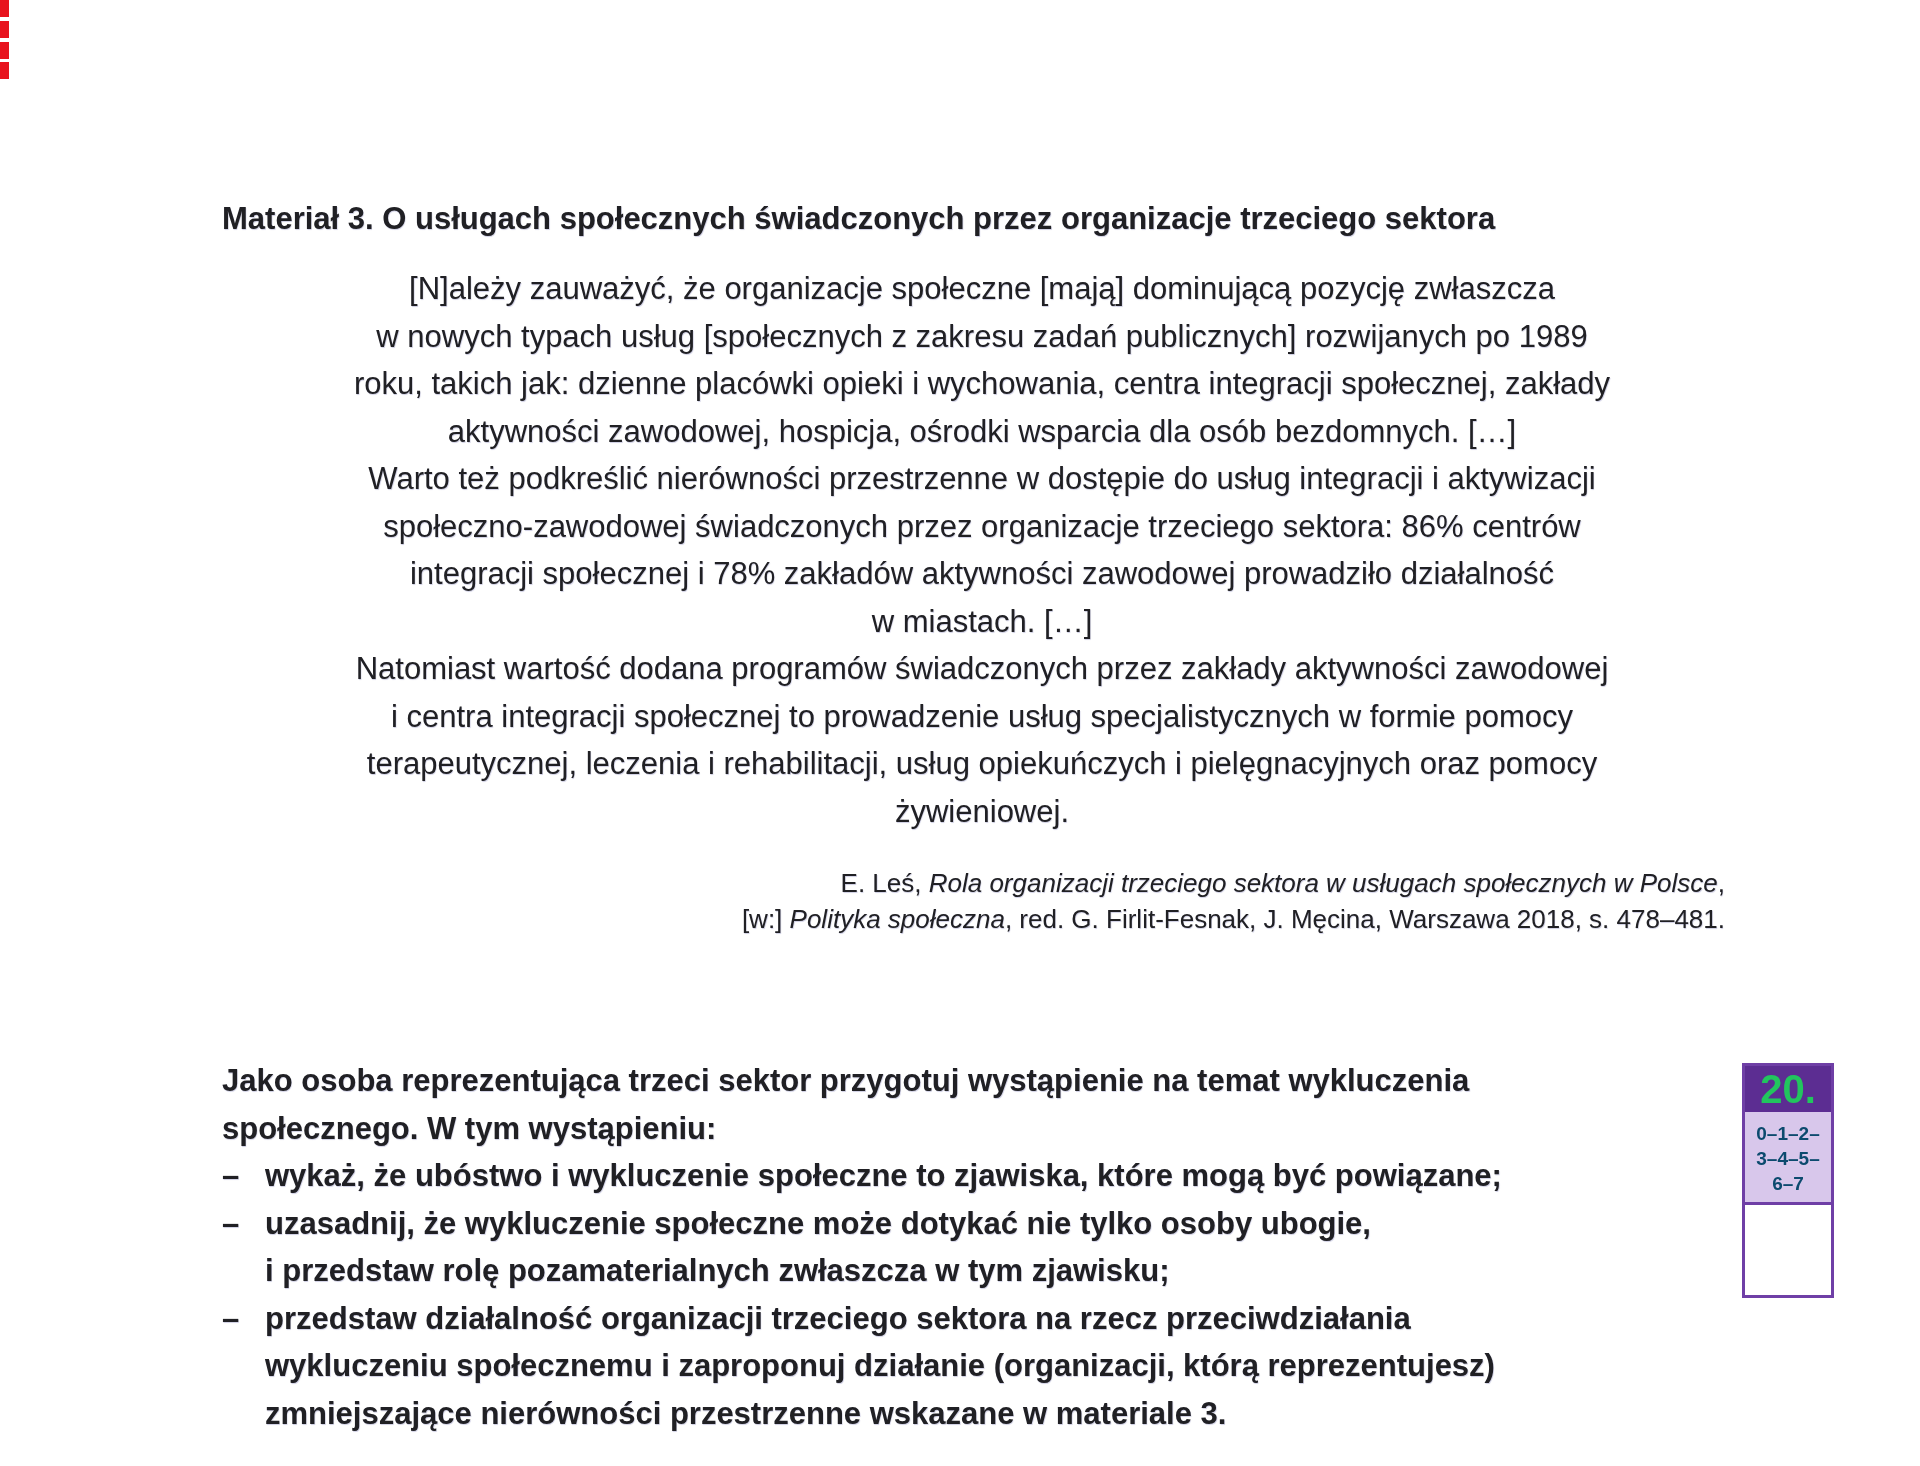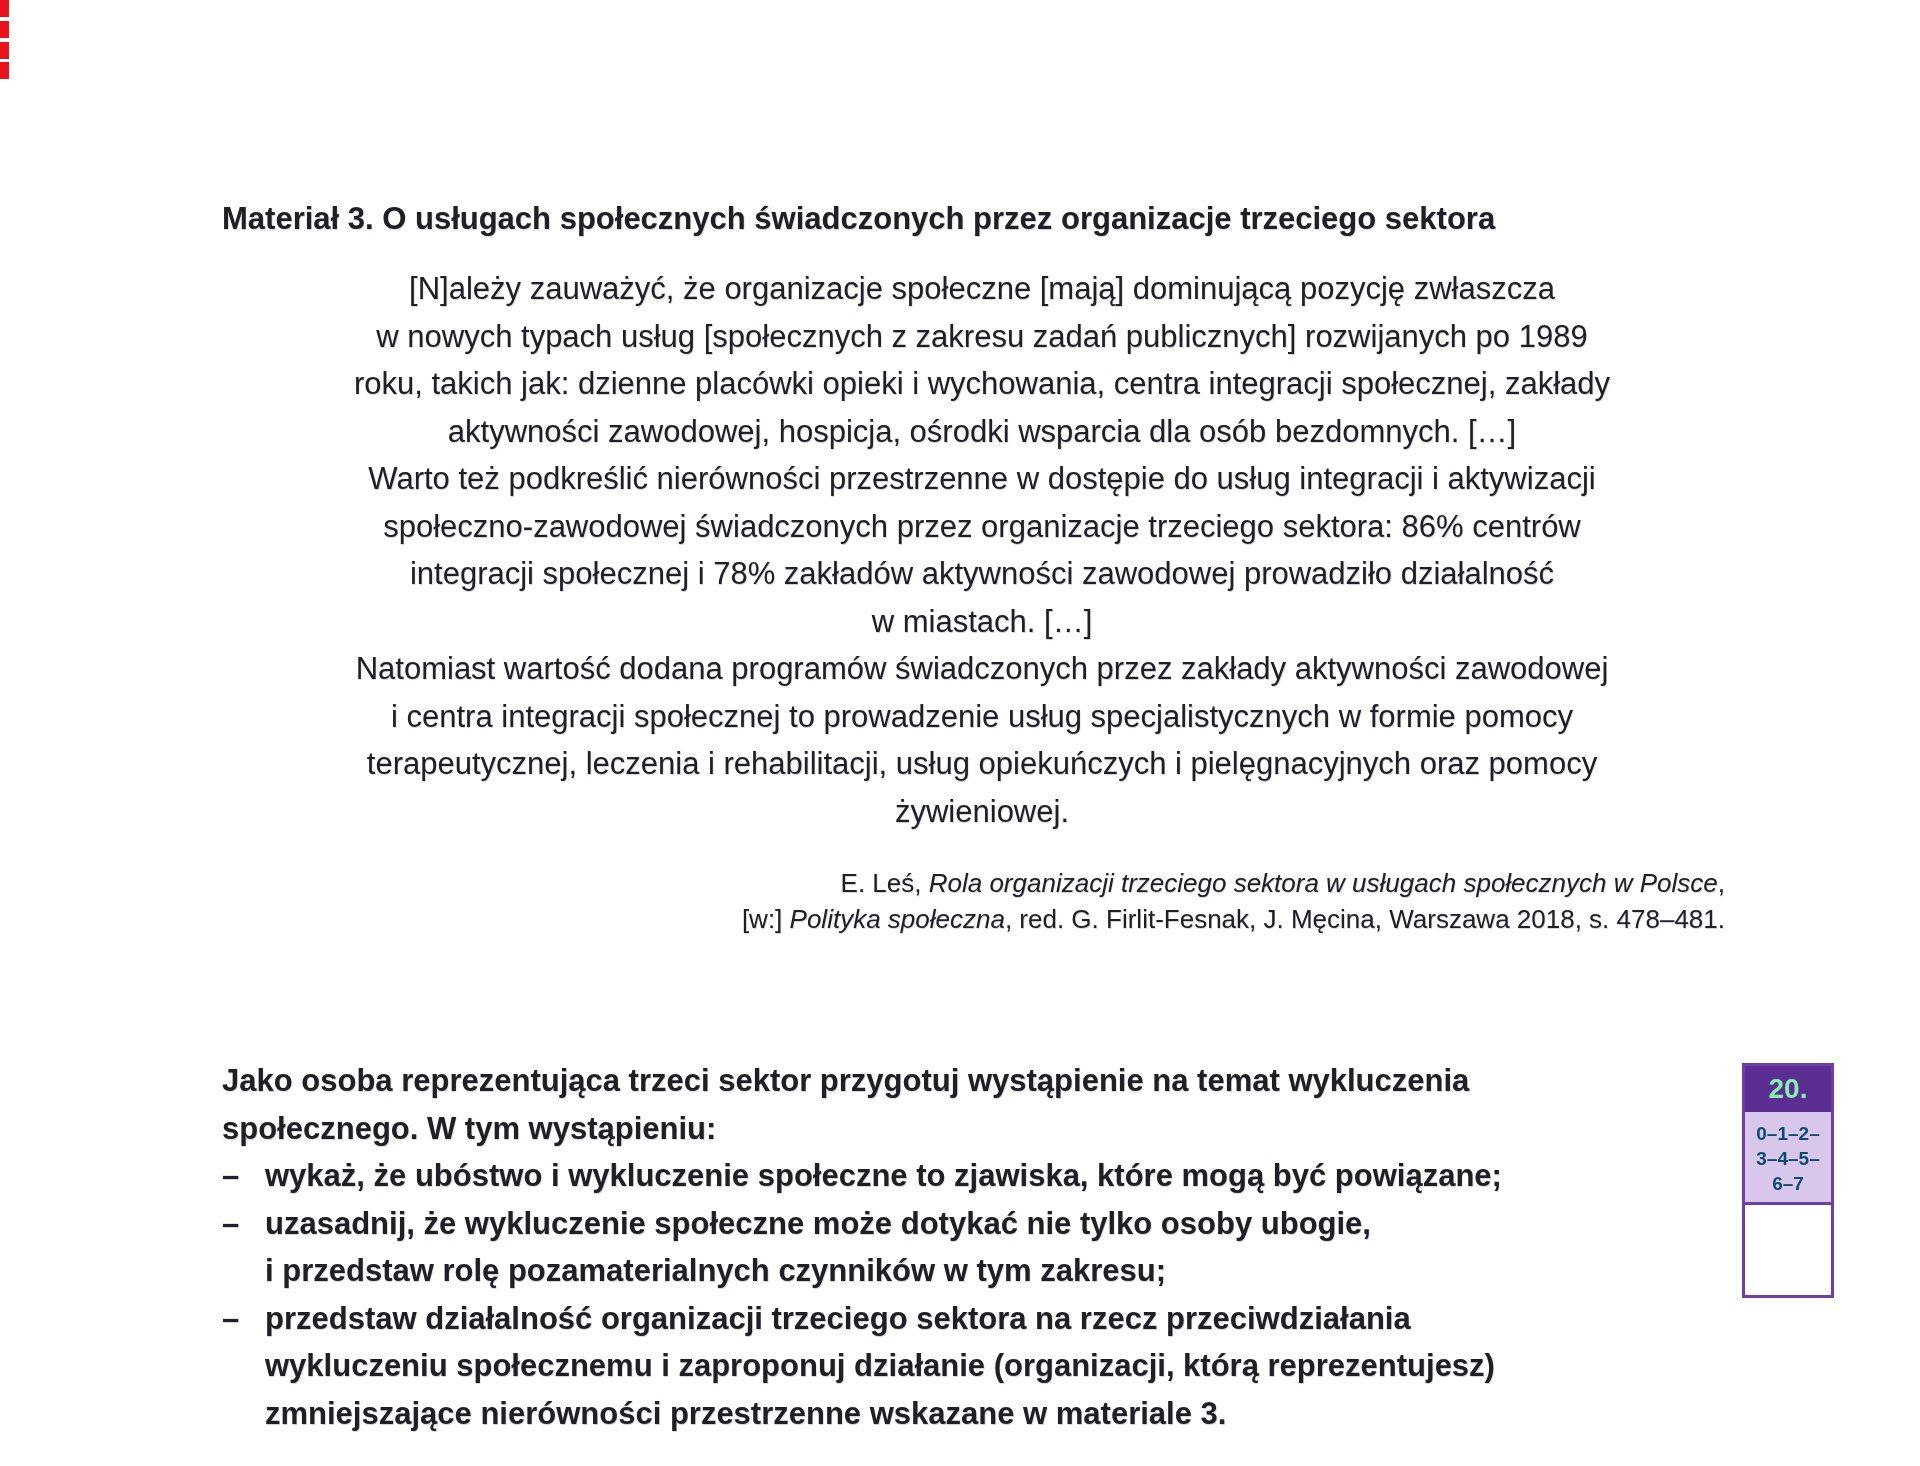--- a/index.html
+++ b/index.html
@@ -47,21 +47,21 @@
   .bullet-marker { flex: 0 0 43px; }
   .bullet-text { flex: 1 1 auto; white-space: pre-line; }
 
   
   .score-box {
     position: absolute; left: 1742px; top: 1063px; width: 86px;
     border: 3px solid #6f3fa6; background: #ffffff;
   }
   .score-header {
     height: 46px; background: #5c2d92;
-    color: #86efac; font-size: 28px; font-weight: 700;
+    color: #22c55e; font-size: 40px; font-weight: 700;
     display: flex; align-items: center; justify-content: center;
   }
   .score-points {
     height: 90px; background: #d8c7eb;
     color: #0c4a6e; font-size: 19px; font-weight: 700;
     line-height: 25px; text-align: center;
     padding-top: 9px; box-sizing: border-box;
     white-space: pre-line;
   }
   .score-separator { height: 3px; background: #6f3fa6; }
@@ -106,21 +106,21 @@
   <div class="task scan-text">
     <div class="task-intro">Jako osoba reprezentująca trzeci sektor przygotuj wystąpienie na temat wykluczenia
 społecznego. W tym wystąpieniu:</div>
     <div class="bullet-row">
       <span class="bullet-marker">–</span>
       <span class="bullet-text">wykaż, że ubóstwo i wykluczenie społeczne to zjawiska, które mogą być powiązane;</span>
     </div>
     <div class="bullet-row">
       <span class="bullet-marker">–</span>
       <span class="bullet-text">uzasadnij, że wykluczenie społeczne może dotykać nie tylko osoby ubogie,
-i przedstaw rolę pozamaterialnych czynników w tym zakresu;</span>
+i przedstaw rolę pozamaterialnych zwłaszcza w tym zjawisku;</span>
     </div>
     <div class="bullet-row">
       <span class="bullet-marker">–</span>
       <span class="bullet-text">przedstaw działalność organizacji trzeciego sektora na rzecz przeciwdziałania
 wykluczeniu społecznemu i zaproponuj działanie (organizacji, którą reprezentujesz)
 zmniejszające nierówności przestrzenne wskazane w materiale 3.</span>
     </div>
   </div>
 
   <div class="score-box">

